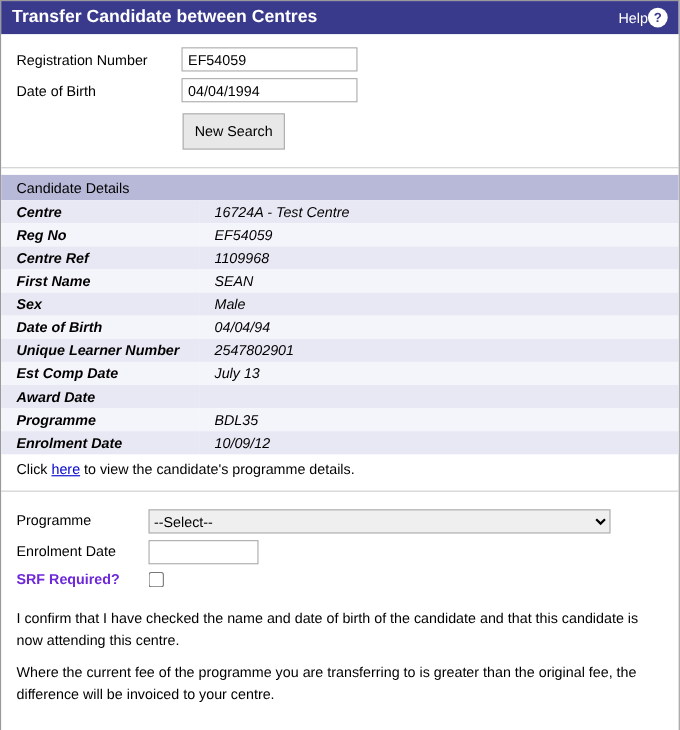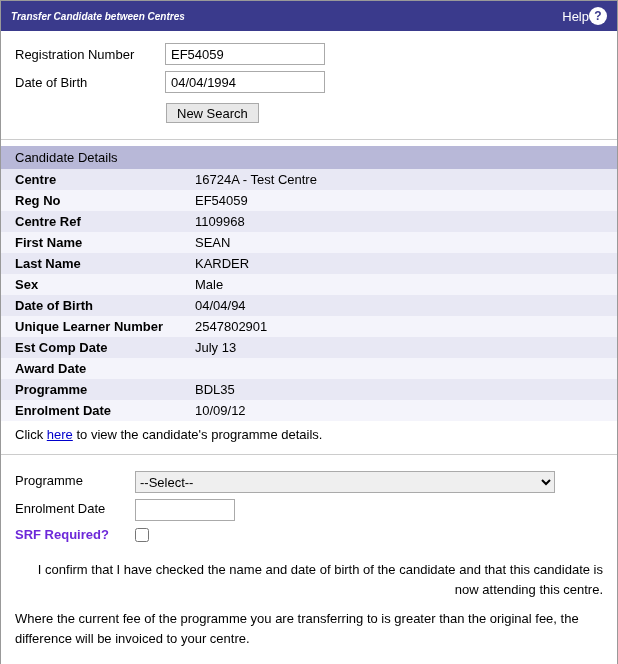--- a/index.html
+++ b/index.html
@@ -16,22 +16,21 @@
     .header {
       background: #3a3a8c;
       color: #fff;
       display: flex;
       justify-content: space-between;
       align-items: center;
       padding: 6px 10px;
     }
     .header-title {
       font-weight: bold;
-      font-size: 10px;
-      font-style: italic;
+      font-size: 16px;
     }
     .header-help {
       display: flex;
       align-items: center;
       gap: 0;
       color: #fff;
       font-size: 13px;
       cursor: pointer;
     }
     .help-icon {
@@ -69,21 +68,21 @@
       height: 22px;
     }
     .btn-new-search {
       border: 1px solid #aaa;
       background: #e8e8e8;
       padding: 2px 10px;
       font-size: 13px;
       cursor: pointer;
       margin-left: 151px;
       margin-top: 4px;
-      height: 20px;
+      height: 33px;
     }
 
     
     .divider {
       border: none;
       border-top: 1px solid #ccc;
       margin: 6px 0;
     }
 
     
@@ -93,20 +92,21 @@
     .candidate-header {
       background: #b8b8d8;
       padding: 4px 14px;
       font-weight: normal;
       font-size: 13px;
       color: #000;
     }
     .candidate-table {
       width: 100%;
       border-collapse: collapse;
+      font-style: italic;
     }
     .candidate-table tr td {
       padding: 3px 14px;
       font-size: 13px;
     }
     .candidate-table tr:nth-child(odd) {
       background: #e8e8f4;
     }
     .candidate-table tr:nth-child(even) {
       background: #f4f4fb;
@@ -231,24 +231,20 @@
         </tr>
         <tr>
           <td class="field-label">Centre Ref</td>
           <td class="field-value">1109968</td>
         </tr>
         <tr>
           <td class="field-label">First Name</td>
           <td class="field-value">SEAN</td>
         </tr>
         <tr>
-          <td class="field-label">Last Name</td>
-          <td class="field-value">KARDER</td>
-        </tr>
-        <tr>
           <td class="field-label">Sex</td>
           <td class="field-value">Male</td>
         </tr>
         <tr>
           <td class="field-label">Date of Birth</td>
           <td class="field-value">04/04/94</td>
         </tr>
         <tr>
           <td class="field-label">Unique Learner Number</td>
           <td class="field-value">2547802901</td>
@@ -289,20 +285,20 @@
     <span class="transfer-label">Enrolment Date</span>
     <input class="transfer-input" type="text" value="" style="">
   </div>
   <div class="transfer-form-row srf-row">
     <span class="srf-label">SRF Required?</span>
     <input class="srf-checkbox" type="checkbox" style="">
   </div>
 </div>
 
 <div class="confirm-text">
-  <p style="margin-bottom:10px;text-align:right;">I confirm that I have checked the name and date of birth of the candidate and that this candidate is now attending this centre.</p>
+  <p style="margin-bottom:10px;">I confirm that I have checked the name and date of birth of the candidate and that this candidate is now attending this centre.</p>
   <p>Where the current fee of the programme you are transferring to is greater than the original fee, the difference will be invoiced to your centre.</p>
 </div>
 
 <div class="action-buttons">
   
   
 </div>
 
 </body></html>

